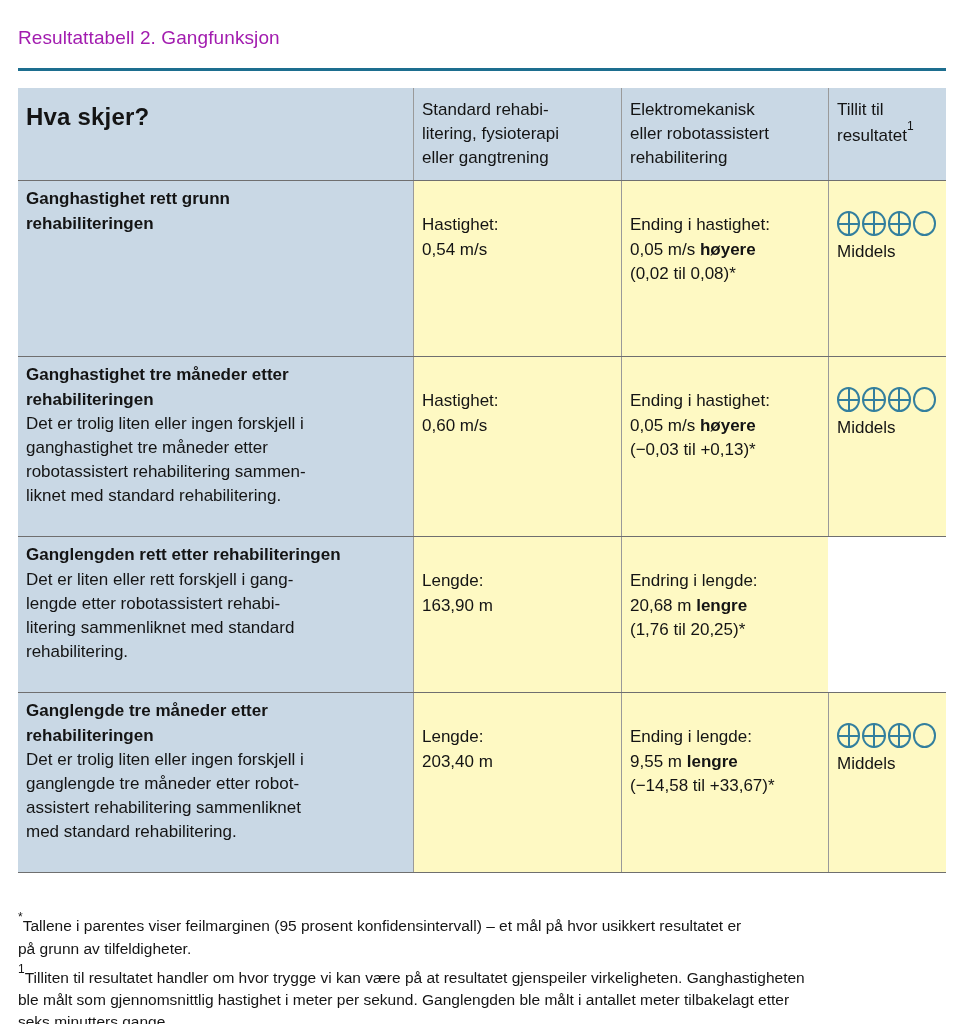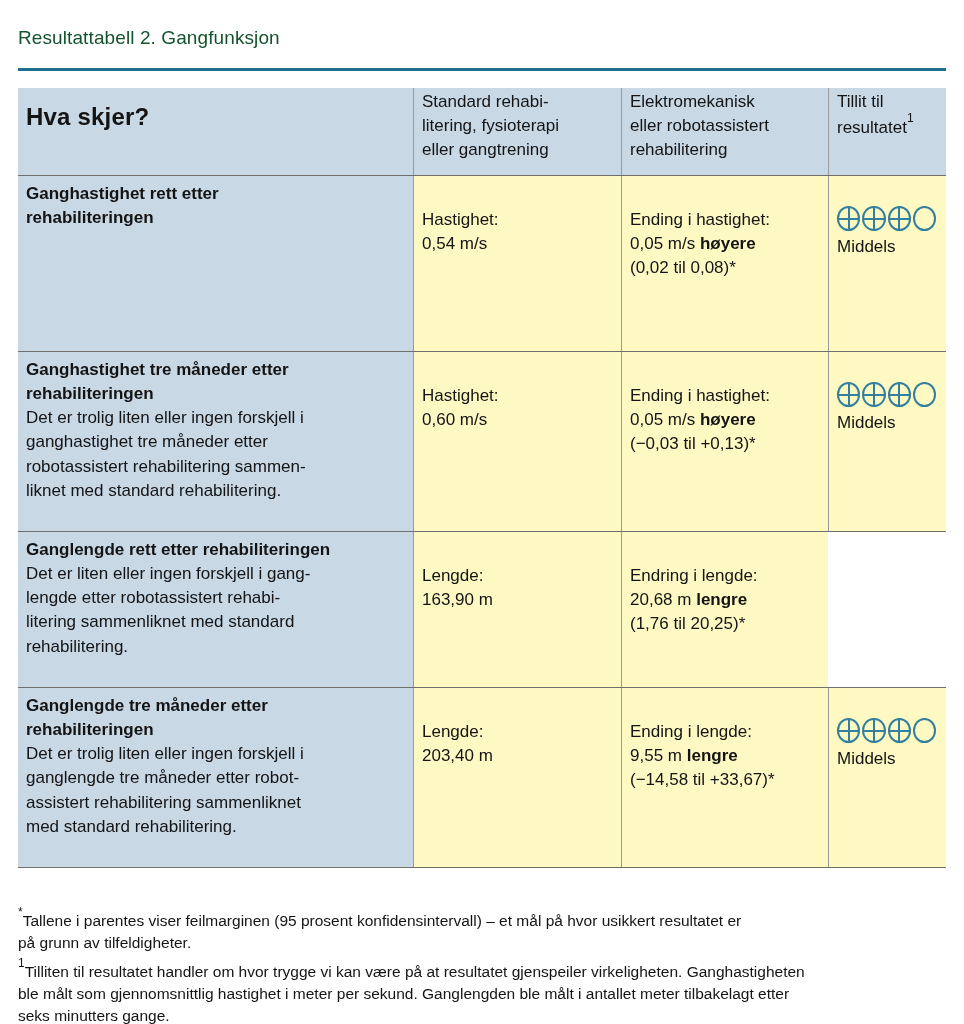--- a/index.html
+++ b/index.html
@@ -4,40 +4,40 @@
 <style>
   * { box-sizing: border-box; margin: 0; padding: 0; }
   html, body { background: #ffffff; }
   body {
     width: 964px; height: 1024px; overflow: hidden;
     font-family: "Liberation Sans", "DejaVu Sans", sans-serif;
     color: var(--text, #141414);
   }
   .content { padding: 27px 18px 0 18px; }
 
-  .page-title { font-size: 19px; font-weight: 400; color: #14532d; letter-spacing: 0.1px; }
+  .page-title { font-size: 19px; font-weight: 400; color: #a21caf; letter-spacing: 0.1px; }
 
   .rule { height: 3px; background: var(--accent_rule, #1d6e8f); border: 0; }
   .rule-top { margin: 19px 0 17px 0; }
 
   .results-table { width: 928px; }
   .trow {
     display: grid;
     grid-template-columns: 395px 208px 207px 118px;
     border-bottom: 1px solid var(--row_line, #6f6f6f);
   }
   .rh-head { min-height: 88px; }
   .rh-0 { min-height: 176px; }
   .rh-1 { min-height: 180px; }
   .rh-2 { min-height: 156px; }
   .rh-3 { min-height: 180px; }
 
   .cell { padding: 5px 10px 10px 8px; font-size: 17px; line-height: 1.42; }
   .col-sep { border-left: 1px solid var(--col_line, #9a9a9a); }
-  .cell-head { background: var(--table_blue, #c9d8e5); padding-top: 2px; }
+  .cell-head { background: var(--table_blue, #c9d8e5); padding-top: 10px; }
   .question-head { font-size: 24px; font-weight: 700; padding-top: 12px; letter-spacing: 0.2px; }
   .cell-outcome { background: var(--table_blue, #c9d8e5); padding-top: 6px; }
   .cell-data { padding-top: 32px; background: #fef9c3; }
 
   .pre { white-space: pre-line; }
   .outcome-title { font-weight: 700; }
   strong { font-weight: 700; }
 
   sup.fn-ref { font-size: 12px; position: relative; top: -4px; }
   .fn-marker { font-size: 12px; position: relative; top: -4px; }
@@ -80,21 +80,21 @@
 eller gangtrening</div>
       <div class="cell cell-head col-sep pre">Elektromekanisk
 eller robotassistert
 rehabilitering</div>
       <div class="cell cell-head col-sep pre"><span>Tillit til
 resultatet</span><sup class="fn-ref">1</sup></div>
     </div>
 
     <div class="trow rh-0">
       <div class="cell cell-outcome">
-        <div class="outcome-title pre">Ganghastighet rett etter
+        <div class="outcome-title pre">Ganghastighet rett grunn
 rehabiliteringen</div>
       </div>
       <div class="cell cell-data col-sep pre">Hastighet:
 0,54 m/s</div>
       <div class="cell cell-data col-sep pre"><span>Ending i hastighet:
 0,05 m/s </span><strong>høyere</strong><span>
 (0,02 til 0,08)*</span></div>
       <div class="cell cell-data col-sep">
         <div class="circles">
             <span class="circle filled"></span>
@@ -126,22 +126,22 @@
             <span class="circle filled"></span>
             <span class="circle filled"></span>
             <span class="circle"></span>
           </div>
         <div class="conf-label">Middels</div>
       </div>
     </div>
 
     <div class="trow rh-2">
       <div class="cell cell-outcome">
-        <div class="outcome-title pre">Ganglengde rett etter rehabiliteringen</div>
-        <div class="outcome-desc pre">Det er liten eller ingen forskjell i gang-
+        <div class="outcome-title pre">Ganglengden rett etter rehabiliteringen</div>
+        <div class="outcome-desc pre">Det er liten eller rett forskjell i gang-
 lengde etter robotassistert rehabi-
 litering sammenliknet med standard
 rehabilitering.</div>
       </div>
       <div class="cell cell-data col-sep pre">Lengde:
 163,90 m</div>
       <div class="cell cell-data col-sep pre"><span>Endring i lengde:
 20,68 m </span><strong>lengre</strong><span>
 (1,76 til 20,25)*</span></div>
     </div>

